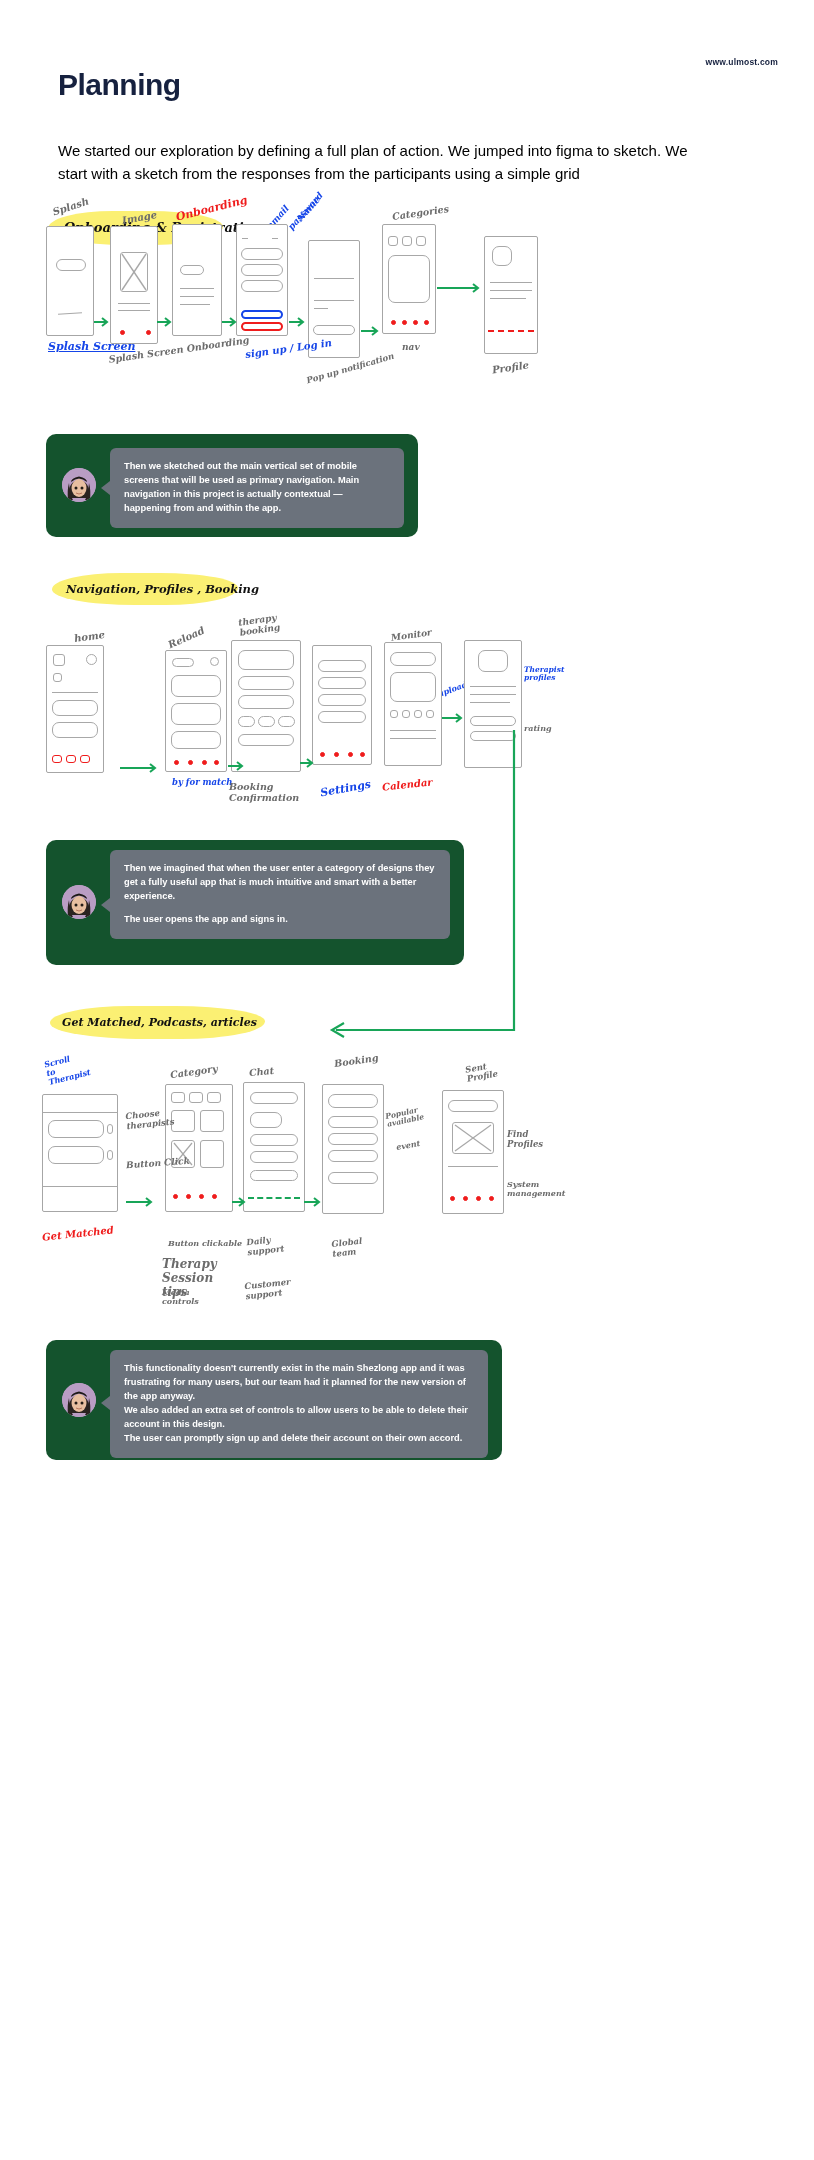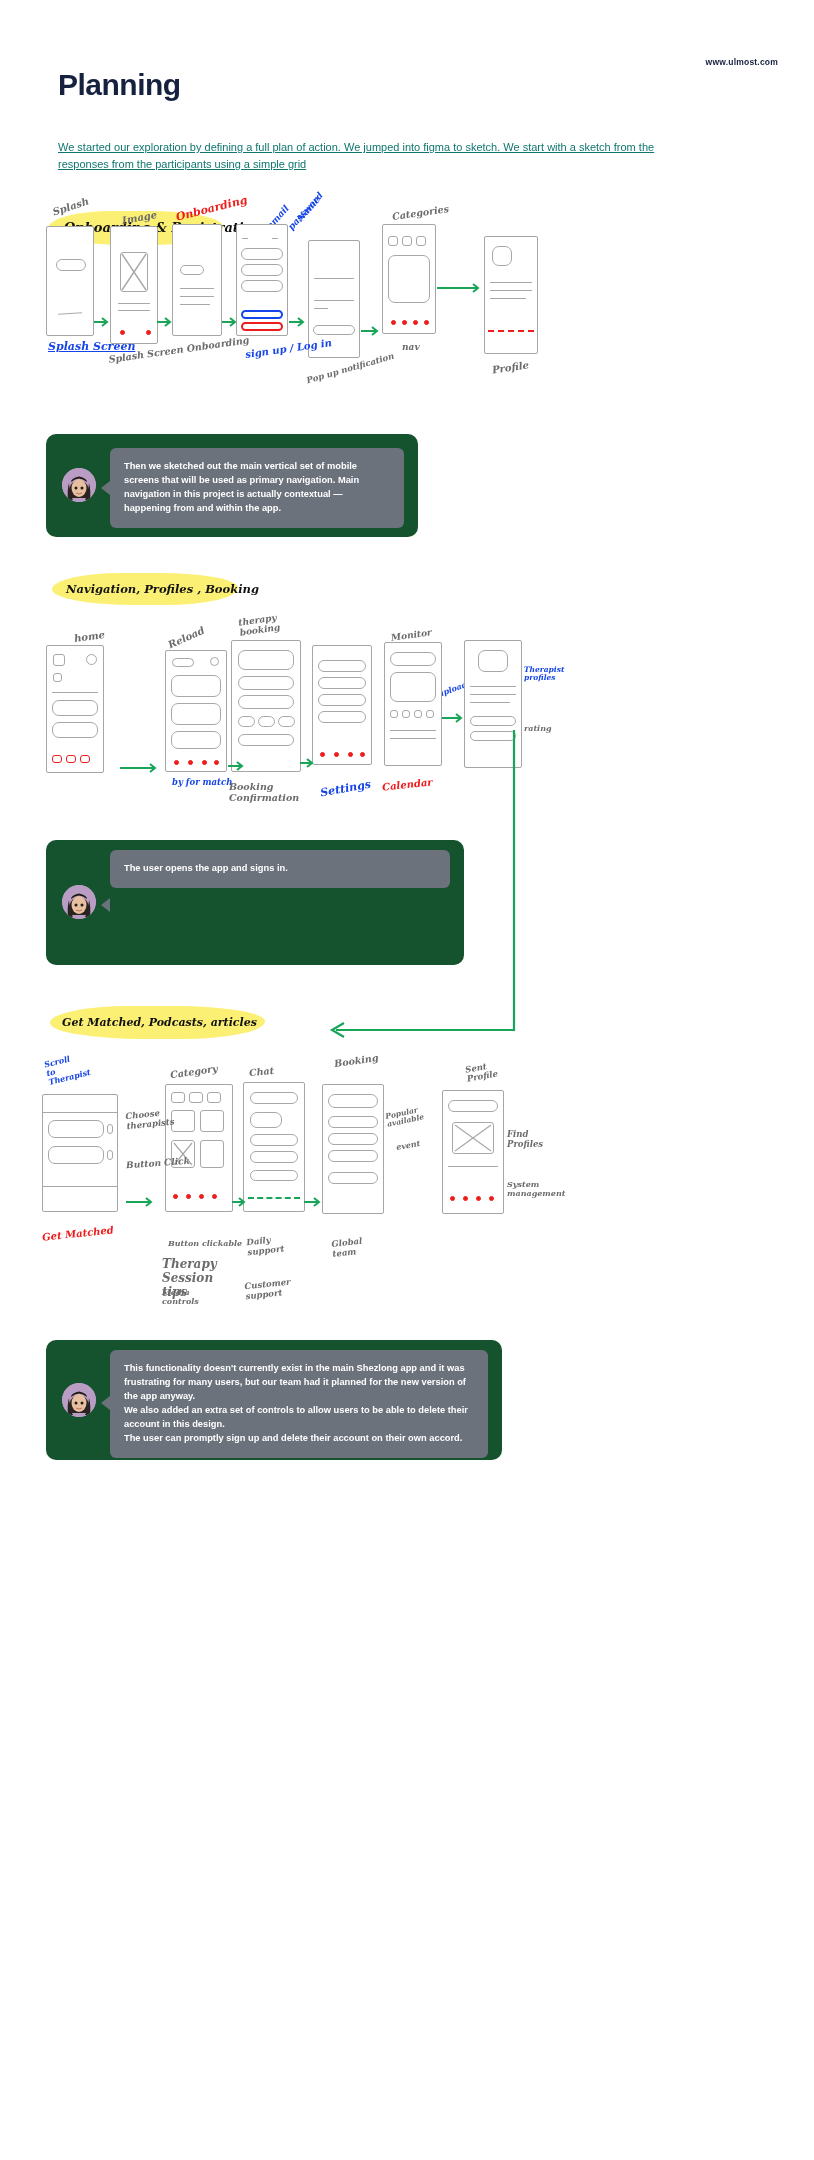--- a/index.html
+++ b/index.html
@@ -16,21 +16,21 @@
   .site-url {
     position: absolute; right: 36px; top: 57px;
     font-size: 8.5px; font-weight: 700; color: #16213f; letter-spacing: .2px;
   }
   .page-title {
     position: absolute; left: 58px; top: 68px;
     font-size: 30px; font-weight: 800; color: #16213f; letter-spacing: -0.5px;
   }
   .intro {
     position: absolute; left: 58px; top: 139px; width: 640px;
-    font-size: 11px; line-height: 1.55; color: #0f766e; font-weight: 400; text-decoration: underline;
+    font-size: 15px; line-height: 1.55; color: #000000; font-weight: 400;
   }
 
   
   .hand {
     font-family: "DejaVu Serif", serif;
     font-style: italic;
     font-weight: 600;
     color:#4a4a4a;
     white-space: nowrap;
     position:absolute;
@@ -364,20 +364,21 @@
         <path d="M9 14 Q17 7 25 14 Q25 10 17 8.5 Q9 10 9 14 Z" fill="#1d1917"></path>
         <circle cx="14" cy="20" r="1.5" fill="#241c16"></circle>
         <circle cx="20" cy="20" r="1.5" fill="#241c16"></circle>
         <path d="M14 25 Q17 27 20 25" stroke="#b8775f" stroke-width="1" fill="none"></path>
         <path d="M7 15 Q8 28 11 32 L6 32 Q5 22 7 15 Z" fill="#2a2320"></path>
         <path d="M27 15 Q26 28 23 32 L28 32 Q29 22 27 15 Z" fill="#2a2320"></path>
       </svg>
     </div>
     <div class="bubble-tail" style="left:55px; top:58px;"></div>
     <div class="bubble" style="left:64px; top:10px; width:340px;">
+      <p>Then we imagined that when the user enter a category of designs they get a fully useful app that is much intuitive and smart with a better experience.</p>
       <p>The user opens the app and signs in.</p>
     </div>
   </div>
 
   <svg class="connector" style="left:318px; top:730px;" width="210" height="320">
     <path d="M196 0 L196 300 L18 300" stroke="#18a558" stroke-width="2.2" fill="none"></path>
     <polyline points="26,293 14,300 26,307" fill="none" stroke="#18a558" stroke-width="2.2"></polyline>
   </svg>
 
   <div class="highlight" style="left:50px; top:1006px; width:215px; height:33px;"></div>

